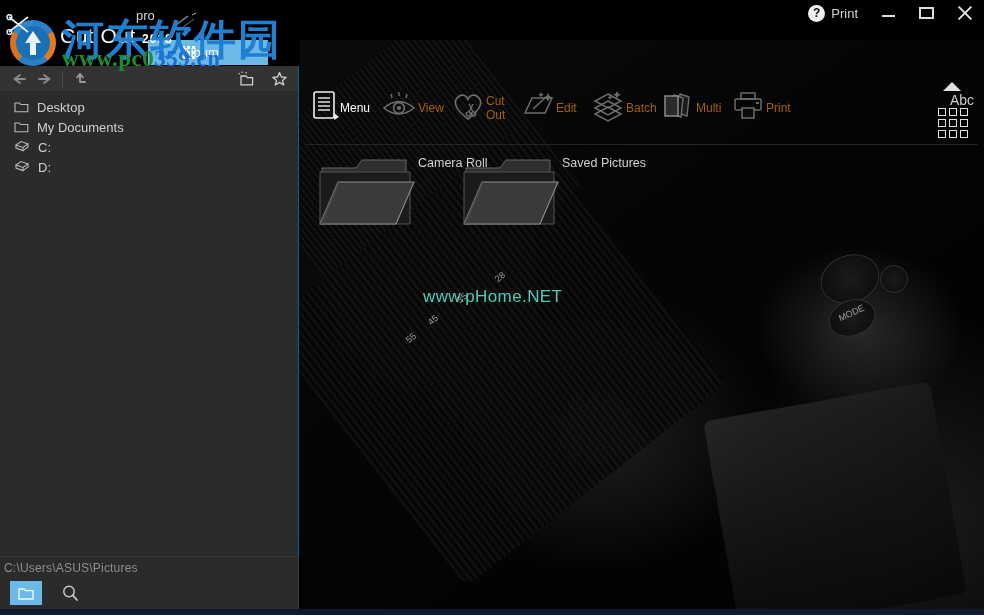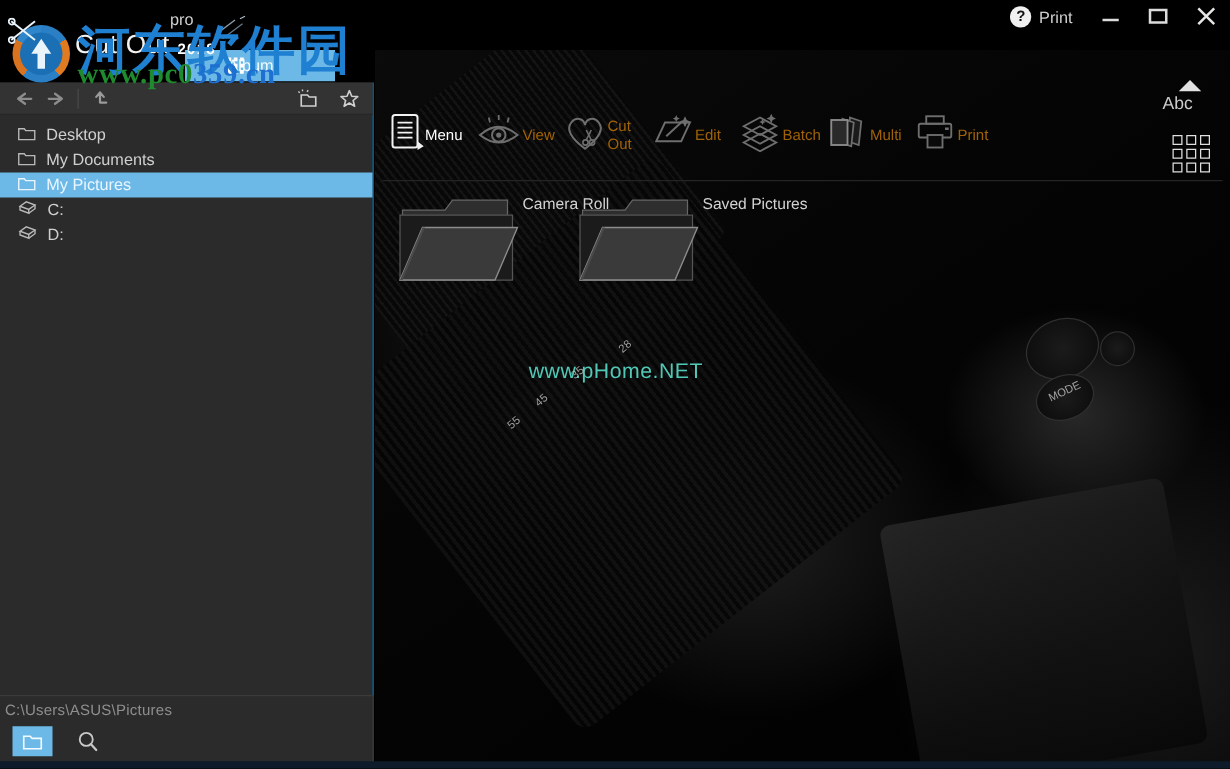--- a/index.html
+++ b/index.html
@@ -92,21 +92,21 @@
 
   .toolbar{position:absolute;left:0;top:60px;width:684px;height:85px;z-index:15;}
   .tools{position:absolute;left:10px;top:0;display:flex;gap:0;}
   .tool{width:70px;height:80px;display:flex;flex-direction:row;align-items:center;justify-content:flex-start;
     padding-top:12px;box-sizing:border-box;cursor:pointer;}
   .tool .ico{height:40px;display:flex;align-items:center;justify-content:center;}
   .tool .tlbl{font-size:12px;margin-top:4px;color:#a16207;}
   .tool.active .tlbl{color:#ffffff;}
   .tbar-line{position:absolute;left:6px;top:84px;width:672px;height:1px;background:#242424;}
 
-  .sortbox{position:absolute;right:10px;top:4px;width:44px;text-align:left;cursor:pointer;}
+  .sortbox{position:absolute;right:10px;top:22px;width:44px;text-align:right;cursor:pointer;}
   .sort-tri{width:0;height:0;margin:0 auto;border-left:9px solid transparent;border-right:9px solid transparent;border-bottom:9px solid #e2e2e2;}
   .sort-lbl{font-size:14px;color:#cccccc;margin-top:1px;}
   .viewgrid{position:absolute;right:12px;top:48px;width:34px;height:30px;cursor:pointer;}
   .viewgrid i{position:absolute;width:8px;height:8px;border:1px solid #e0e0e0;box-sizing:border-box;display:block;}
 
   .folders{position:absolute;left:14px;top:150px;display:flex;gap:34px;z-index:14;}
   .folder{width:110px;display:flex;flex-direction:row;cursor:pointer;}
   .folder .fname{font-size:12.5px;color:#d2d2d2;margin-top:6px;white-space:nowrap;}
   .wm-main{position:absolute;left:123px;top:287px;font-size:17px;color:#5eead4;opacity:.85;z-index:14;
     font-family:"Liberation Sans",sans-serif;letter-spacing:.4px;}
@@ -314,28 +314,20 @@
       </span>
       <span class="tlabel">Desktop</span>
     </div>
     <div class="tree-row">
       <span>
         <svg width="15" height="13" viewBox="0 0 15 13">
             <path d="M1 3 h4.4 l1.2 1.5 h7.2 v7.2 h-12.8 Z" fill="none" stroke="#b9b9b9" stroke-width="1.1"></path>
           </svg>
       </span>
       <span class="tlabel">My Documents</span>
-    </div>
-    <div class="tree-row sel">
-      <span>
-        <svg width="15" height="13" viewBox="0 0 15 13">
-            <path d="M1 3 h4.4 l1.2 1.5 h7.2 v7.2 h-12.8 Z" fill="none" stroke="#eaf6ff" stroke-width="1.1"></path>
-          </svg>
-      </span>
-      <span class="tlabel">My Pictures</span>
     </div>
     <div class="tree-row">
       <span>
         <svg width="16" height="13" viewBox="0 0 16 13">
             <polygon points="2,5 7,1.5 14,4 9,7.5" fill="none" stroke="#b9b9b9" stroke-width="1.1"></polygon>
             <path d="M2 5 v3 l7 2.6 v-3.1" fill="none" stroke="#b9b9b9" stroke-width="1.1"></path>
             <path d="M14 4 v3 l-5 3.6" fill="none" stroke="#b9b9b9" stroke-width="1.1"></path>
           </svg>
       </span>
       <span class="tlabel">C:</span>

